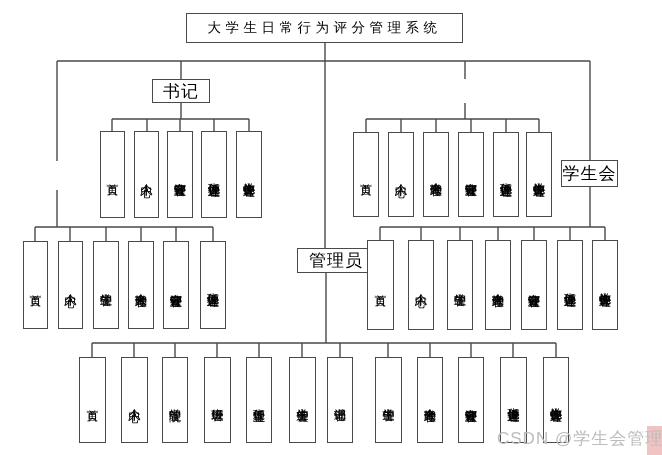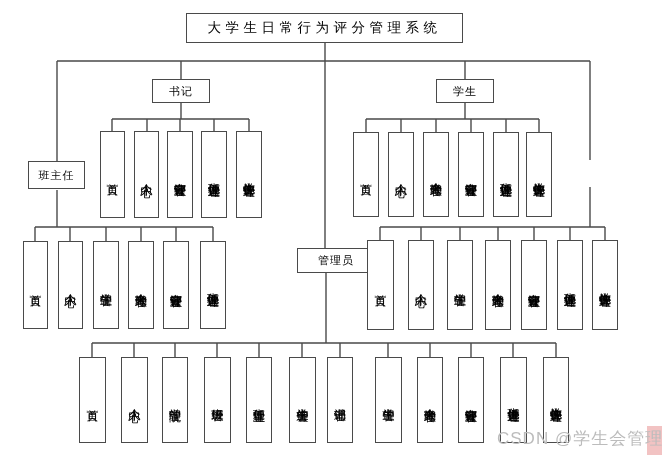--- a/index.html
+++ b/index.html
@@ -14,21 +14,21 @@
   .box{
     position:absolute;
     background:#ffffff;
     border:1.5px solid #4a4a4a;
     box-sizing:border-box;
     display:flex;align-items:center;justify-content:center;
     color:#000;
     text-align:right;
   }
   .hbox{ 
-    font-size:11px;
+    font-size:17px;
     letter-spacing:1px;
     white-space:nowrap;
   }
   .title{
     font-size:13.5px;
     letter-spacing:4.5px;
     font-weight:500;
   }
   .vbox{ 
     writing-mode:vertical-rl;
@@ -69,22 +69,21 @@
 
       <path d="M590,187 V227 M380,227 H605 M380,227 V240 M421,227 V240 M460,227 V240 M498,227 V240 M534,227 V240 M570,227 V240 M605,227 V240"></path>
 
       <path d="M326,273 V343 M92,343 H556 M92,343 V357 M134,343 V357 M175,343 V357 M217,343 V357 M259,343 V357 M302,343 V357 M340,343 V357 M388,343 V357 M430,343 V357 M471,343 V357 M513,343 V357 M556,343 V357"></path>
     </g>
   </svg>
 
   <div class="box hbox title" style="left:186px;top:13px;width:277px;height:30px">大学生日常行为评分管理系统</div>
 
   <div class="box hbox" style="left:152px;top:79px;width:58px;height:24px">书记</div>
-  <div class="box hbox" style="left:436px;top:79px;width:58px;height:24px">学生</div>
-  <div class="box hbox" style="left:28px;top:161px;width:57px;height:28px">班主任</div>
+  <div class="box hbox" style="left:561px;top:160px;width:57px;height:27px">学生会</div>
   <div class="box hbox" style="left:297px;top:248px;width:78px;height:25px">管理员</div>
 
   <div class="box vbox" style="left:100px;top:131px;width:25px;height:87px">首页</div>
   <div class="box vbox" style="left:134px;top:131px;width:25px;height:87px">个人中心</div>
   <div class="box vbox" style="left:167px;top:131px;width:26px;height:87px">寝室评分管理</div>
   <div class="box vbox" style="left:201px;top:131px;width:26px;height:87px">班主任评选管理</div>
   <div class="box vbox" style="left:236px;top:131px;width:26px;height:87px">学生会评选管理</div>
 
   <div class="box vbox" style="left:23px;top:241px;width:25px;height:88px">首页</div>
   <div class="box vbox" style="left:58px;top:241px;width:25px;height:88px">个人中心</div>

